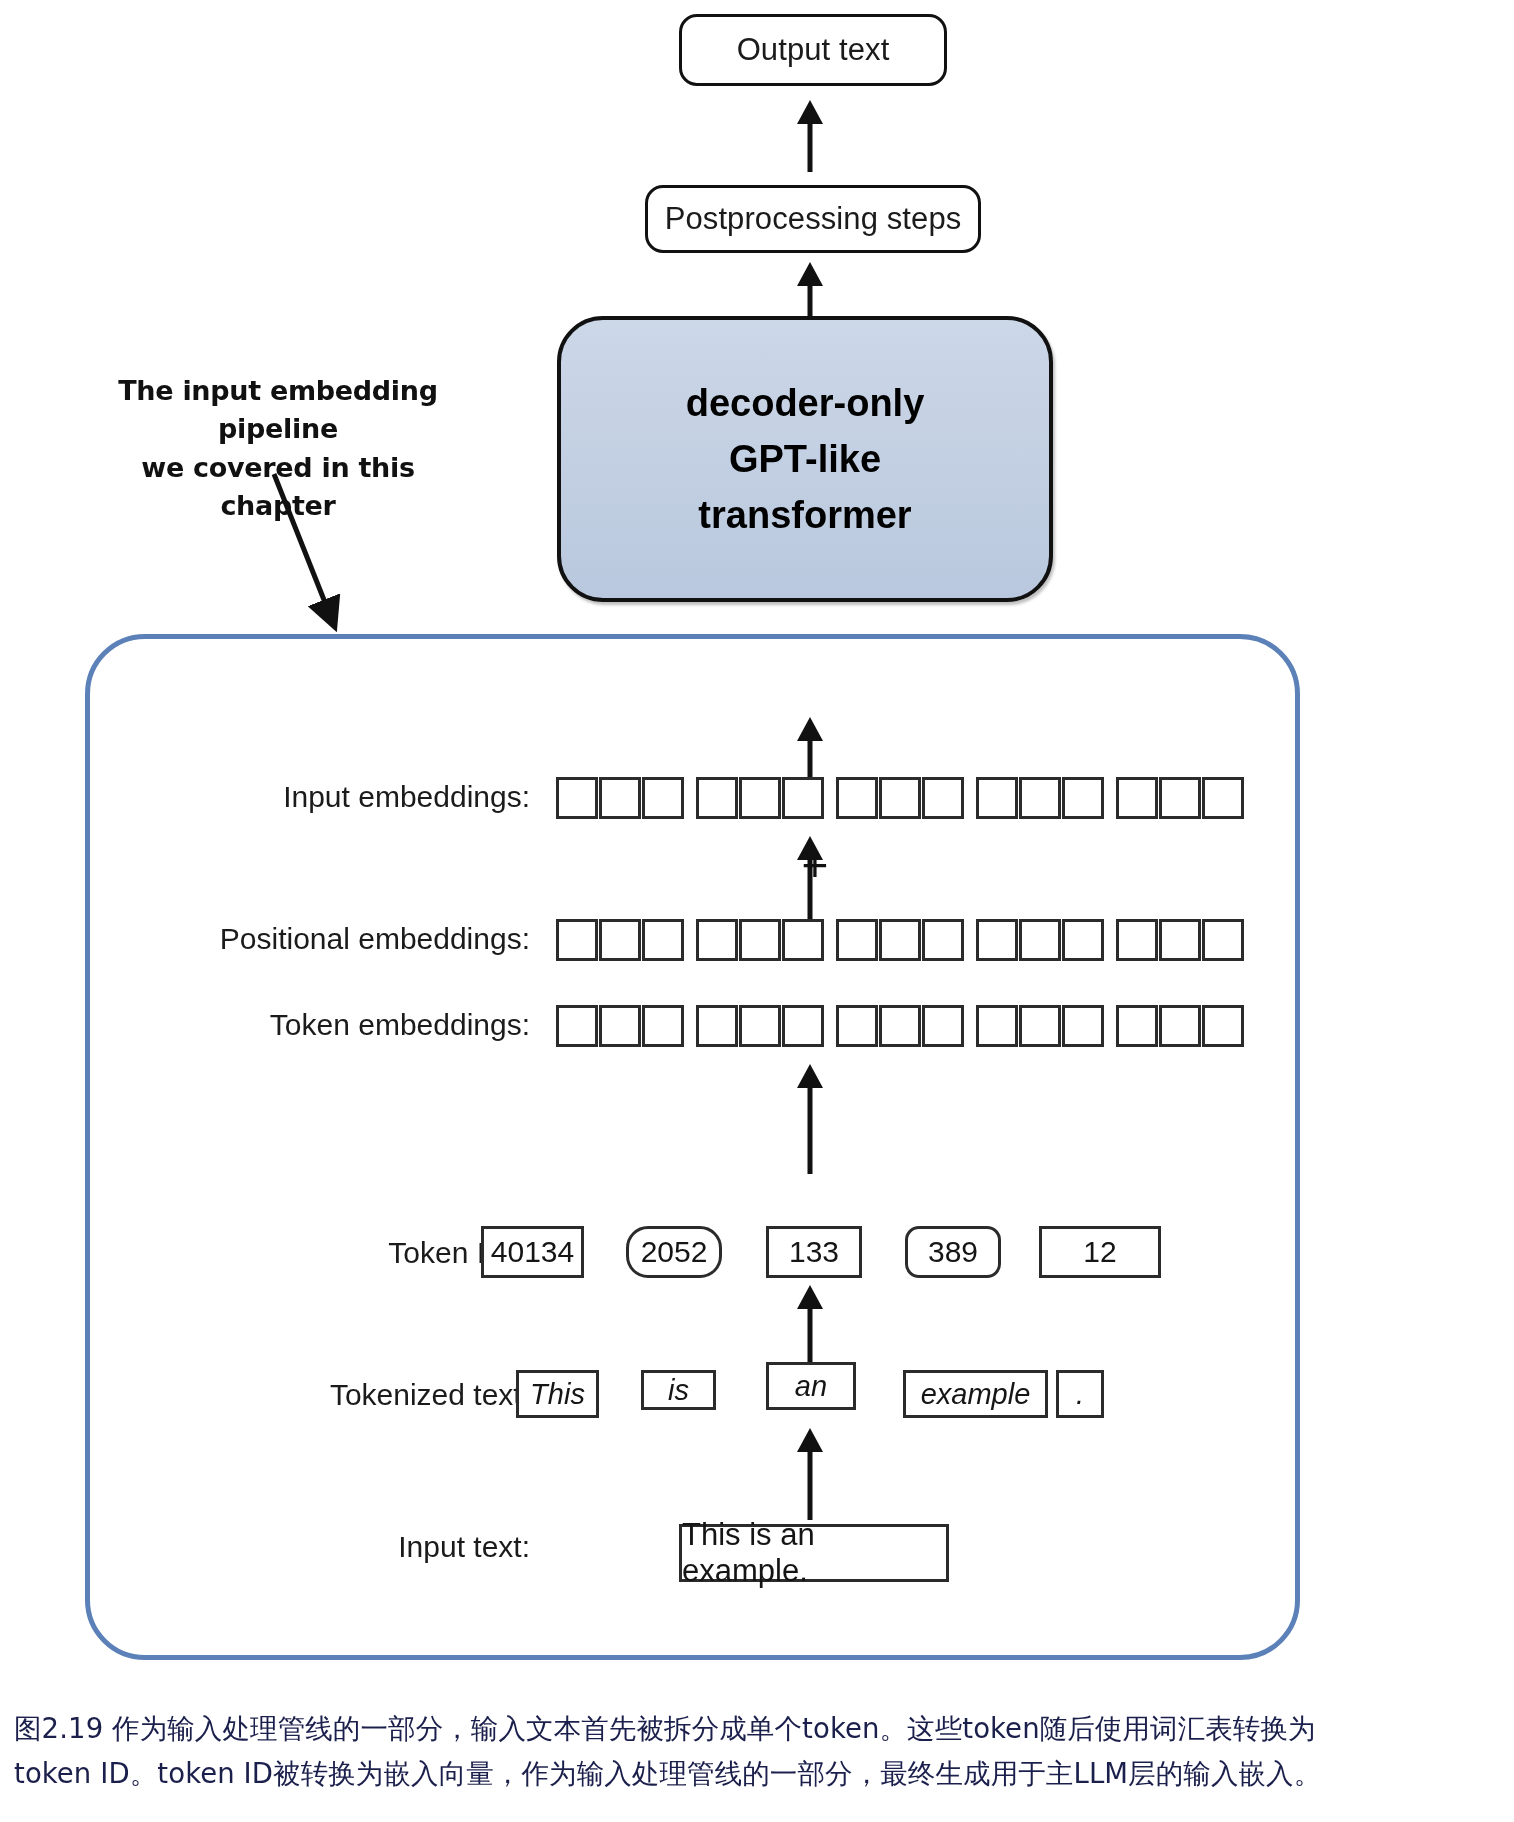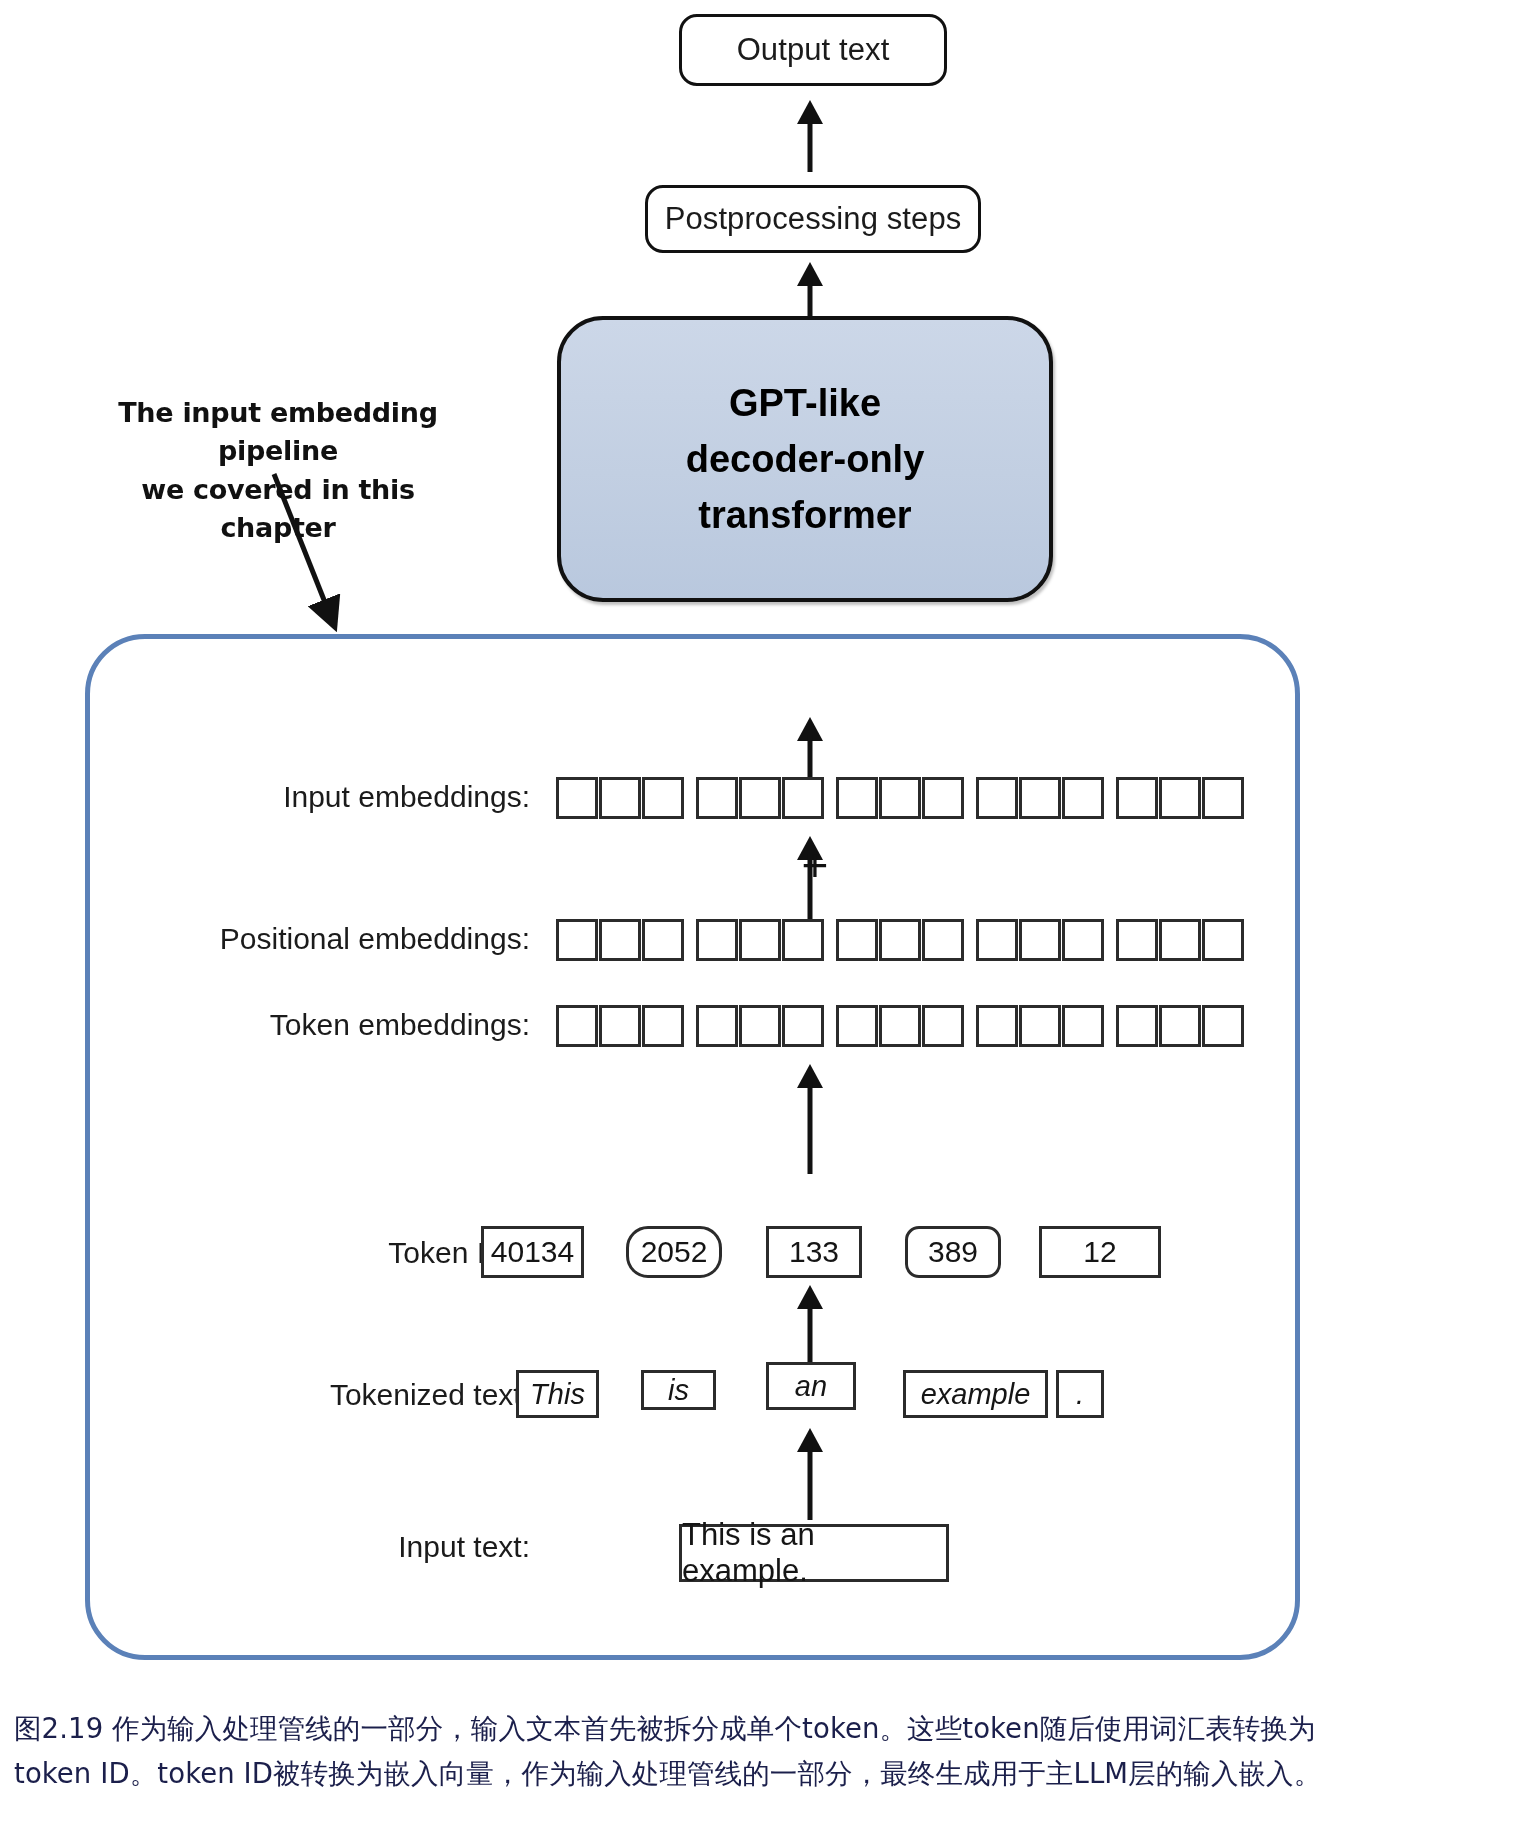--- a/index.html
+++ b/index.html
@@ -47,21 +47,20 @@
     width:0;height:0;border-left:13px solid transparent;
     border-right:13px solid transparent;border-bottom:24px solid #111;
   }
 
   
   #annotation-text{
     position:absolute;left:88px;top:372px;width:380px;text-align:center;
     font-family:"DejaVu Sans","Liberation Sans",sans-serif;
     font-weight:bold;font-size:27px;line-height:1.42;color:#111;
     letter-spacing:-.3px;
-    margin-top:22px;
   }
 
   
   .row-label{
     position:absolute;text-align:right;font-size:30px;color:#1b1b1b;
     white-space:nowrap;
   }
 
   
   .emb-group{position:absolute;display:flex;}
@@ -114,22 +113,22 @@
   <span>Postprocessing steps</span>
 </div>
 
 <div class="arrow-up" id="arrow-gpt-to-post" style="left:810px;top:262px;height:58px;">
   <div class="head"></div>
   <div class="shaft" style="top:18px;height:40px;"></div>
 </div>
 
 <div id="gpt-box">
   <div class="gpt-text">
+    <div>decoder-only</div>
     <div>GPT-like</div>
-    <div>decoder-only</div>
     <div>transformer</div>
   </div>
 </div>
 
 <div class="arrow-up" id="arrow-embeddings-to-gpt" style="left:810px;top:717px;height:100px;">
   <div class="head"></div>
   <div class="shaft" style="top:18px;height:82px;"></div>
 </div>
 
 <div id="annotation-text">

